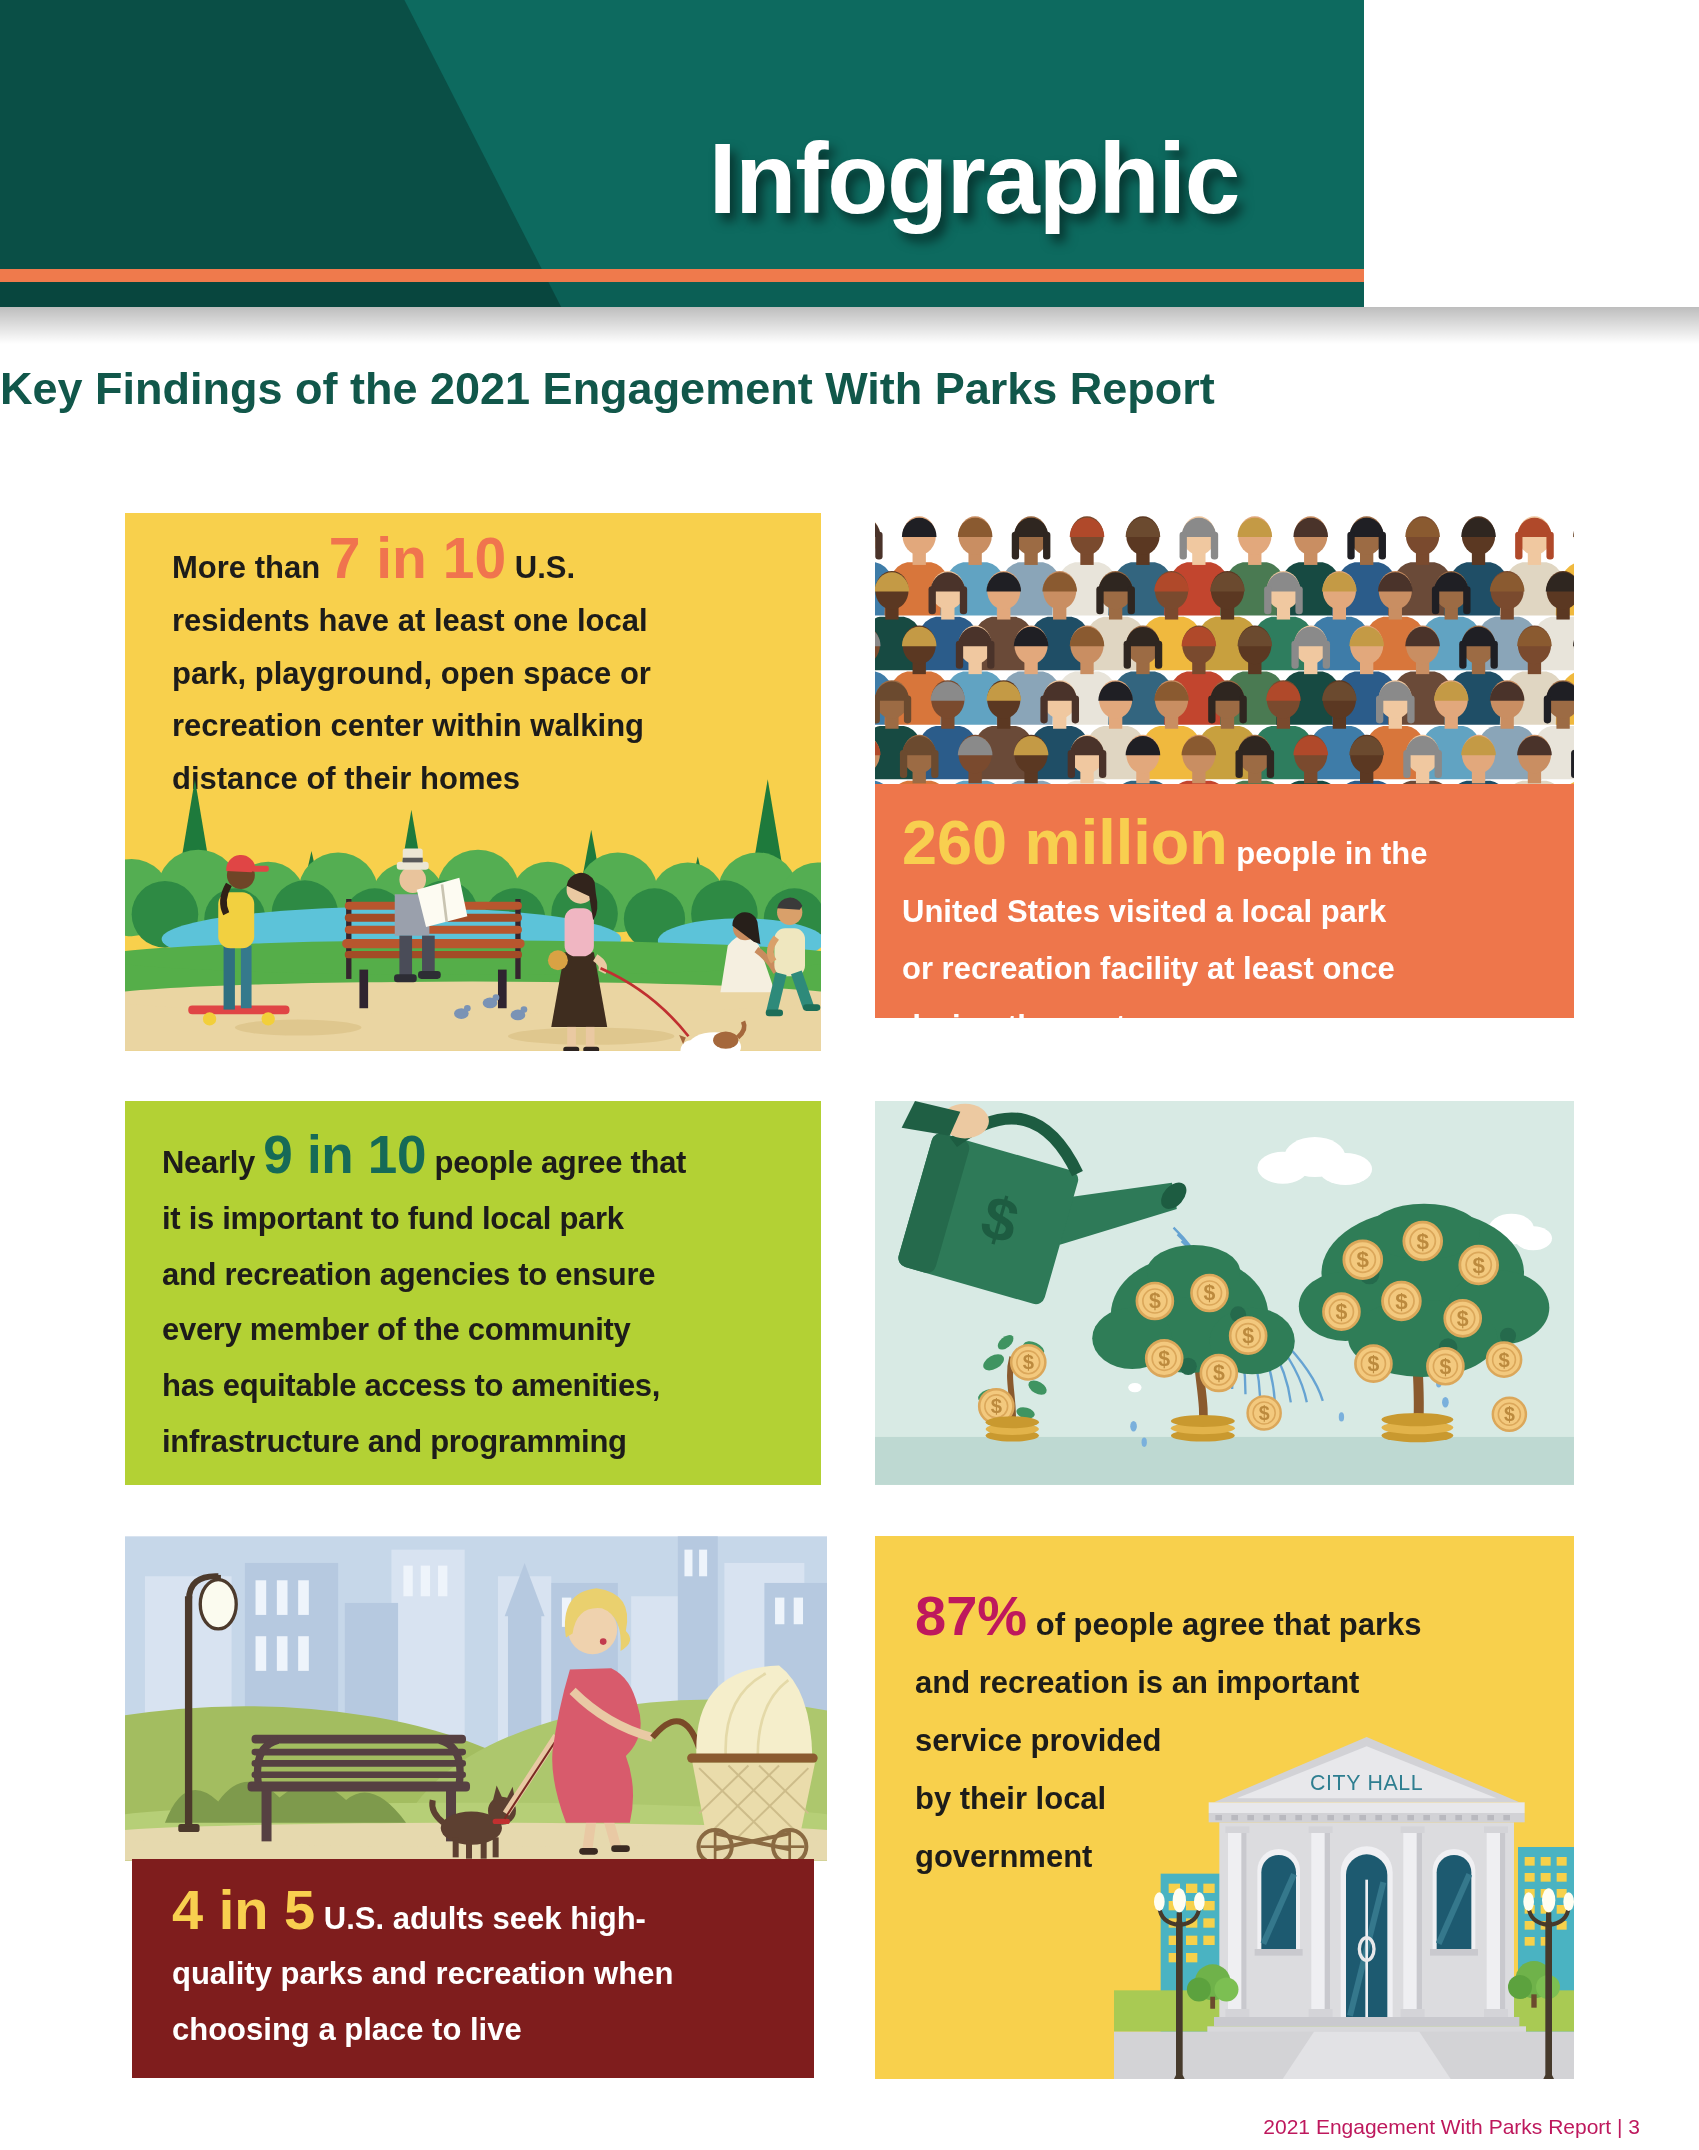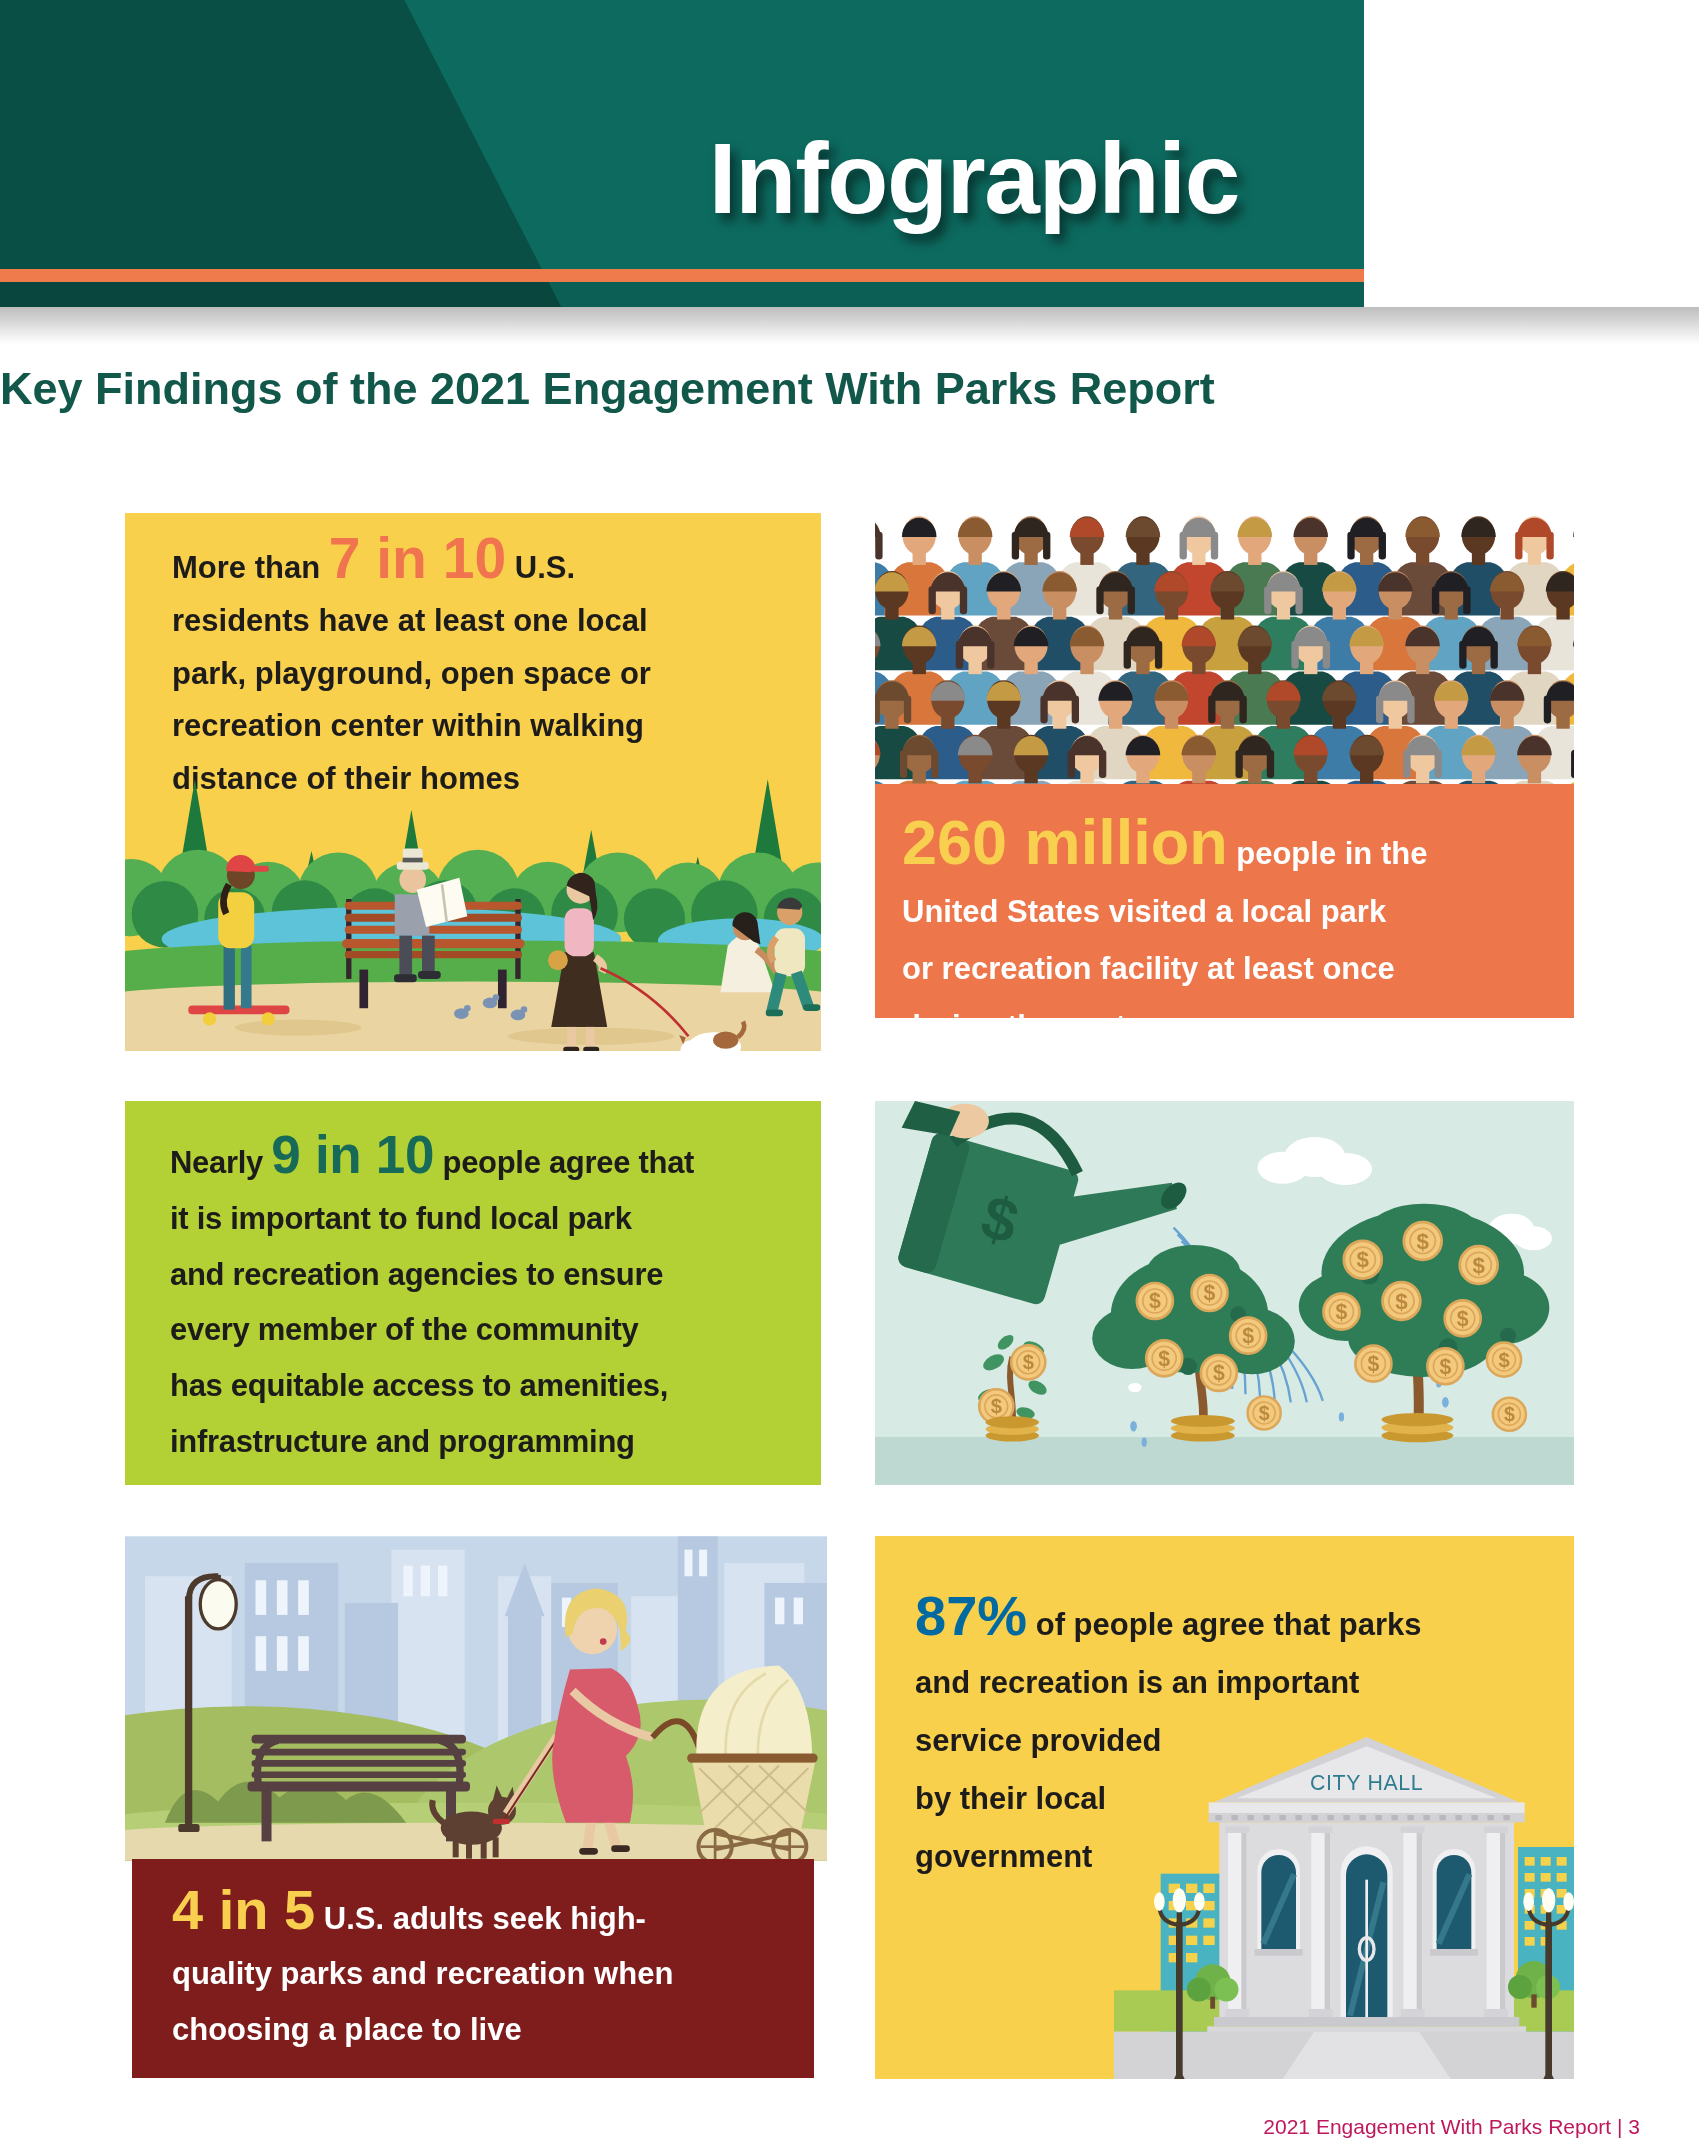--- a/index.html
+++ b/index.html
@@ -31,29 +31,29 @@
   .p-services{left:875px;top:1536px;width:699px;height:543px;background:#f8d04c;overflow:hidden;}
   .park-svg{position:absolute;left:0;bottom:0;display:block;}
   .cityhall-svg{position:absolute;right:0;bottom:0;display:block;}
   .fill-svg{display:block;width:100%;height:100%;}
   
   .ptext{margin:0;font-weight:bold;font-size:31px;line-height:1.78;color:#1d1c1a;white-space:pre-line;}
   .center{}
   .light{color:#ffffff;}
   .p-walk .ptext{padding:17.3px 47px 0;line-height:1.7;}
   .p-visits .ptext{padding:27px 27px 0;line-height:1.86;}
-  .p-funding .ptext{padding:27px 18.7px 0 37px;line-height:1.8;letter-spacing:-0.3px;margin-left:8px;}
+  .p-funding .ptext{padding:27px 18.7px 0 37px;line-height:1.8;letter-spacing:-0.3px;}
   .p-home .ptext{padding:22.7px 40px 0;line-height:1.8;}
   .p-services .ptext{padding:52px 20px 0 40px;line-height:1.87;position:relative;z-index:2;}
   .stat{font-weight:bold;line-height:1;}
   .stat-orange{color:#f0744e;font-size:57px;}
   .stat-teal{color:#166a57;font-size:53px;}
   .stat-yellow{color:#f8cf4f;font-size:56px;}
   .stat-yellow-big{color:#f8cf4f;font-size:63px;}
-  .stat-orange2{color:#0369a1;font-size:56px;text-align:center;}
+  .stat-orange2{color:#be185d;font-size:56px;text-align:center;}
   
   .footer{position:absolute;right:59px;top:2115px;font-size:21px;color:#be185d;}
 </style>
 </head>
 <body>
 
 <div class="page">
 
   <header class="hdr">
     <div class="hdr-light"></div>

